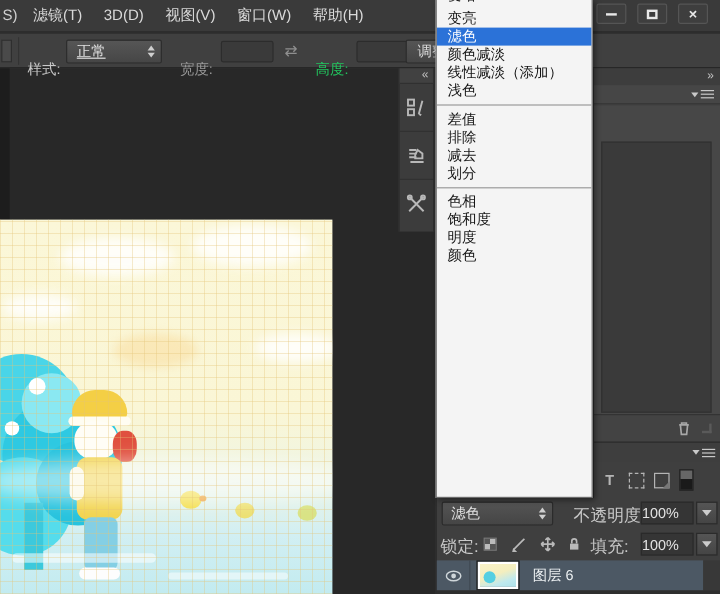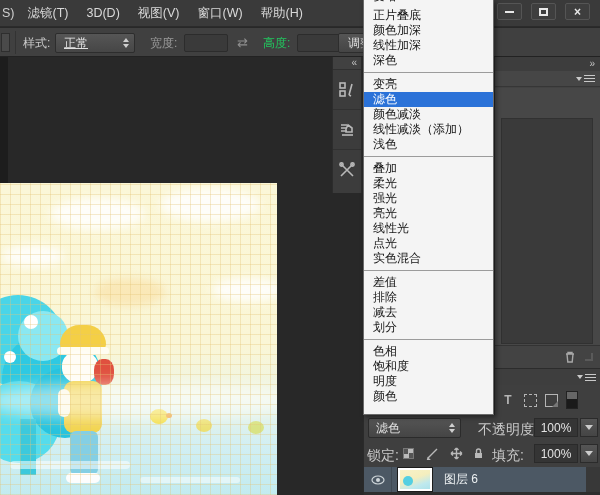--- a/index.html
+++ b/index.html
@@ -14,21 +14,21 @@
   .winbtns { position:absolute; left:497px; top:3px; display:flex; gap:9px; z-index:3; }
   .winbtn { width:25px; height:17px; background:#3e3e3e; border:1px solid #555; border-radius:2px; display:flex; align-items:center; justify-content:center; }
   .winbtn .bar { width:9px; height:2px; background:#e8e8e8; }
   .winbtn .box { width:9px; height:8px; border:2px solid #e8e8e8; }
   .winbtn .x { color:#e8e8e8; font-size:12px; line-height:1; font-weight:bold; }
 
   
   .optionsbar { position:absolute; left:0; top:28px; width:600px; height:29px; background:#404040; border-bottom:1px solid #222; }
   .optionsbar .sliver { position:absolute; left:1px; top:5px; width:9px; height:19px; background:#4a4a4a; border:1px solid #2e2e2e; }
   .optionsbar .vsep { position:absolute; left:15px; top:3px; width:1px; height:23px; background:#333; }
-  .olabel { position:absolute; top:7px; font-size:12px; color:#c9c9c9; }
+  .olabel { position:absolute; top:22px; font-size:12px; color:#c9c9c9; }
   .lab-style { left:23px; }
   .lab-width { left:150px; color:#9a9a9a; }
   .lab-height { left:263px; color:#22c55e; }
   .combo { position:absolute; left:55px; top:5px; width:80px; height:20px; background:linear-gradient(#565656,#464646); border:1px solid #2d2d2d; border-radius:2px; display:flex; align-items:center; }
   .combo .ctext { flex:1; font-size:12px; color:#e0e0e0; padding-left:8px;text-decoration:underline; }
   .updown { display:flex; flex-direction:column; gap:2px; margin-right:5px; }
   .updown i { width:0; height:0; border-left:3px solid transparent; border-right:3px solid transparent; }
   .updown .u { border-bottom:4px solid #cfcfcf; }
   .updown .d { border-top:4px solid #cfcfcf; }
   .ofield { position:absolute; top:6px; width:44px; height:18px; background:#3a3a3a; border:1px solid #2c2c2c; border-radius:2px; color:#ddd; font-size:11px; padding:0 3px; }
@@ -76,21 +76,21 @@
   .ficon.curl::after { content:""; position:absolute; right:-1px; bottom:-1px; width:0; height:0; border-left:6px solid transparent; border-bottom:6px solid #777; }
   .ficon.swatch { width:12px; height:18px; background:linear-gradient(#666 0 45%,#1a1a1a 45% 100%); border:1px solid #222; }
 
   
   .layersbar { position:absolute; left:363px; top:415px; width:237px; height:80px; background:#3f3f3f; border-left:1px solid #2a2a2a; }
   .blendrow { position:absolute; left:0; top:0; width:237px; height:26px; }
   .blendcombo { position:absolute; left:4px; top:3px; width:93px; height:20px; background:linear-gradient(#545454,#454545); border:1px solid #2b2b2b; border-radius:2px; display:flex; align-items:center; }
   .blendcombo .ctext { flex:1; font-size:12px; color:#e2e2e2; padding-left:7px; }
   .sm-label { font-size:14px; color:#c9c9c9; }
   .opacity-label { position:absolute; left:114px; top:6px; }
-  .valbox { position:absolute; top:3px; width:44px; height:19px; background:#353535; border:1px solid #2a2a2a; color:#e3e3e3; font-size:12px; text-align:center; line-height:18px; }
+  .valbox { position:absolute; top:3px; width:44px; height:19px; background:#353535; border:1px solid #2a2a2a; color:#e3e3e3; font-size:12px; text-align:left; line-height:18px; }
   .v1 { left:170px; }
   .dropbtn { position:absolute; top:3px; width:18px; height:19px; background:linear-gradient(#555,#454545); border:1px solid #2b2b2b; display:flex; align-items:center; justify-content:center; }
   .dropbtn i { width:0; height:0; border-left:4px solid transparent; border-right:4px solid transparent; border-top:5px solid #ccc; }
   .d1 { left:216px; }
   .lockrow { position:absolute; left:0; top:26px; width:237px; height:26px; }
   .lock-label { position:absolute; left:3px; top:6px; }
   .lockbtn { position:absolute; top:4px; width:17px; height:17px; display:flex; align-items:center; justify-content:center; }
   .lockbtn svg { stroke:#b9b9b9; fill:none; stroke-width:1.4; }
   .checker { width:11px; height:11px; background:conic-gradient(#bbb 0 25%,#555 0 50%,#bbb 0 75%,#555 0); border:1px solid #777; }
   .fill-label { position:absolute; left:128px; top:6px; }
@@ -312,42 +312,27 @@
   </div>
   <div class="scrollstrip"></div>
   <div class="bottomsliver"></div>
 </div>
 
 <div class="blendmenu">
   <div class="mpartial">
     <div class="mitem">变暗</div>
   </div>
   <div class="mgroup">
-    <div class="mitem">正片叠底</div>
-    <div class="mitem">颜色加深</div>
-    <div class="mitem">线性加深</div>
-    <div class="mitem">深色</div>
-  </div>
-  <div class="mgroup">
     <div class="mitem">变亮</div>
     <div class="mitem sel">滤色</div>
     <div class="mitem">颜色减淡</div>
     <div class="mitem">线性减淡（添加）</div>
     <div class="mitem">浅色</div>
   </div>
   <div class="mgroup">
-    <div class="mitem">叠加</div>
-    <div class="mitem">柔光</div>
-    <div class="mitem">强光</div>
-    <div class="mitem">亮光</div>
-    <div class="mitem">线性光</div>
-    <div class="mitem">点光</div>
-    <div class="mitem">实色混合</div>
-  </div>
-  <div class="mgroup">
     <div class="mitem">差值</div>
     <div class="mitem">排除</div>
     <div class="mitem">减去</div>
     <div class="mitem">划分</div>
   </div>
   <div class="mgroup">
     <div class="mitem">色相</div>
     <div class="mitem">饱和度</div>
     <div class="mitem">明度</div>
     <div class="mitem">颜色</div>

